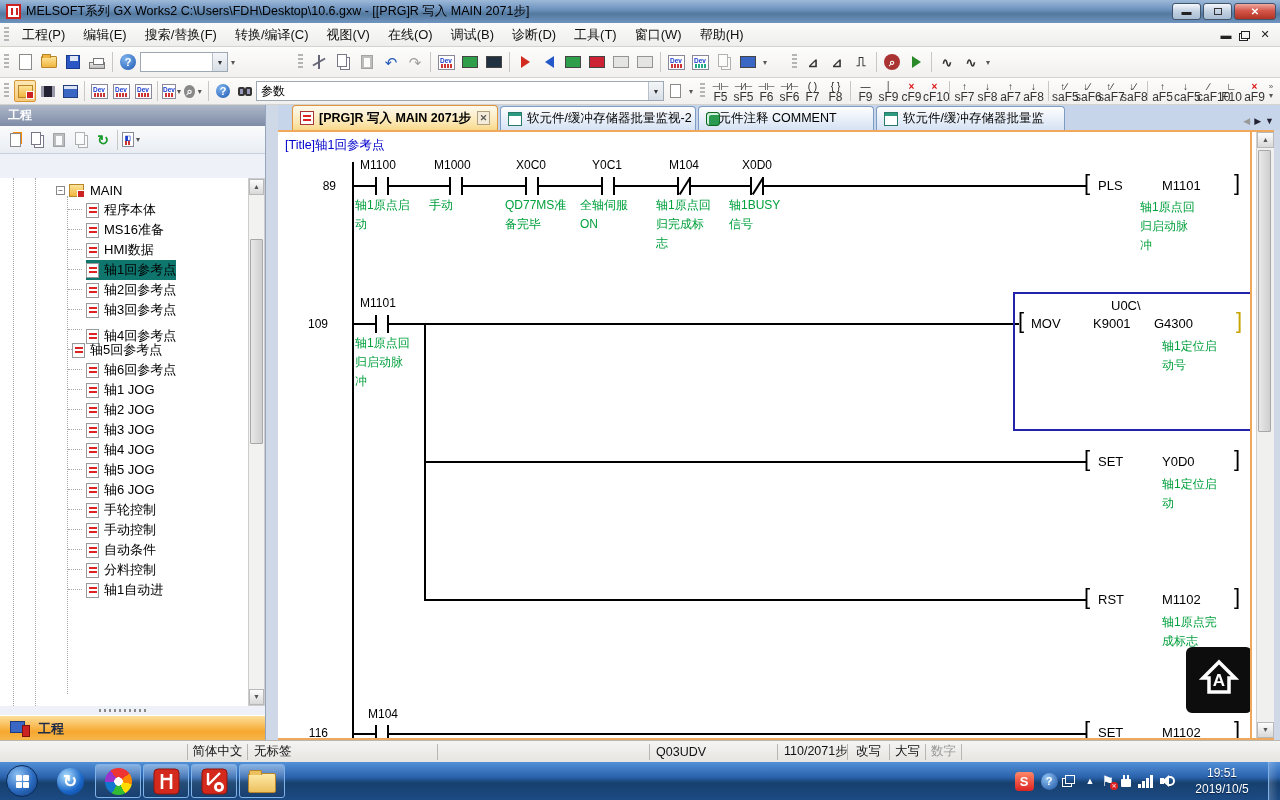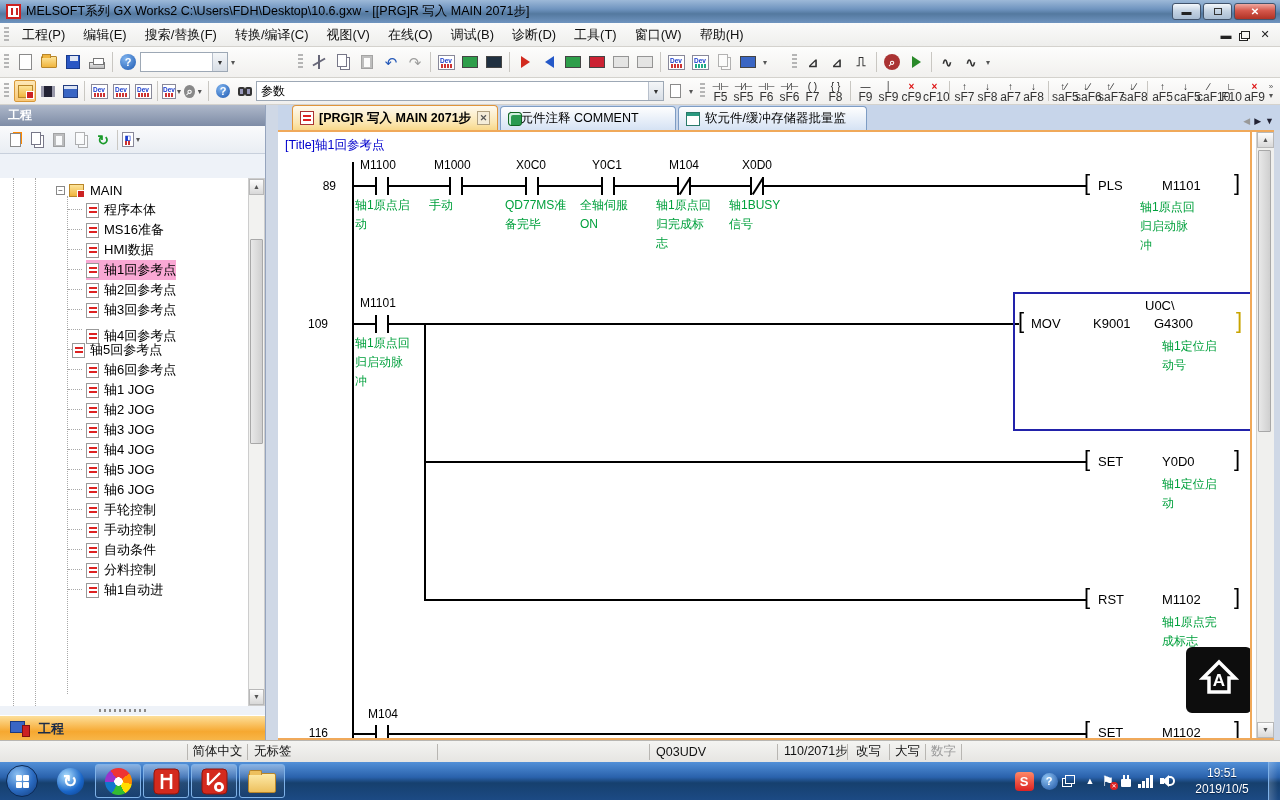--- a/index.html
+++ b/index.html
@@ -84,21 +84,21 @@
   #nav-head .sp { margin-left:auto; display:flex; gap:6px; padding-right:6px; color:#334; }
   #proj-head { height:21px; background:linear-gradient(#aeb8ca,#7e8ca6); color:#fff; font-weight:bold; font-size:12px; display:flex; align-items:center; padding-left:8px; }
   #nav-tools { height:28px; background:linear-gradient(#fafbfc,#e9edf3); border-bottom:1px solid #c8d0dc; display:flex; align-items:center; padding-left:4px; }
   #tree { position:absolute; left:0; top:73px; width:248px; height:528px; background:#fff; overflow:hidden; }
   .guide { position:absolute; width:0; border-left:1px dotted #a8a8a8; top:0; bottom:0; }
   .trow { position:absolute; left:0; height:20px; display:flex; align-items:center; font-size:13px; color:#000; white-space:nowrap; }
   .texp { width:9px; height:9px; border:1px solid #888; background:#fff; font-size:8px; line-height:7px; text-align:center; margin-right:4px; color:#333; }
   .ficon { width:13px; height:15px; background:#fff; border:1px solid #999; margin-right:5px; position:relative; flex:none; }
   .ficon:before { content:""; position:absolute; left:2px; top:3px; width:8px; height:2px; background:#d22; box-shadow:0 4px 0 #d22; }
   .stub { position:absolute; width:14px; border-top:1px dotted #a8a8a8; }
-  .sel-row { background:#f9a8d4; }
+  .sel-row { background:#0f766e; }
   
   .sbar { position:absolute; background:#f2f2f0; border:1px solid #cdcdcd; }
   .sb-btn { position:absolute; left:0; width:100%; height:16px; background:linear-gradient(#fdfdfd,#d8d8d8); border:1px solid #b8b8b8; color:#555; font-size:7px; text-align:center; line-height:14px; }
   .sb-thumb { position:absolute; left:1px; width:13px; background:linear-gradient(90deg,#e8e8e8,#cfcfcf); border:1px solid #a8a8a8; border-radius:1px; }
   #nav-split { position:absolute; left:0; top:601px; width:248px; height:9px; display:flex; align-items:center; justify-content:center; }
   #nav-split i { width:50px; height:3px; background:repeating-linear-gradient(90deg,#8a8a8a 0 2px,transparent 2px 5px); }
   .navbtn { position:absolute; left:0; width:265px; height:28px; display:flex; align-items:center; padding-left:10px; font-size:13px; font-weight:bold; color:#1c2c48;
     background:linear-gradient(#dfe3ec,#aab3c6); border-top:1px solid #fff; border-bottom:1px solid #8d95a8; }
   .navbtn.active { background:linear-gradient(#fddf9a,#f6a830 60%,#f8b94e); border-bottom:1px solid #c87f18; }
   .nbicon { width:20px; height:16px; margin-right:8px; position:relative; }
@@ -640,20 +640,24 @@
   </div>
 
 </div>
 
 <div id="tabbar" class="abs">
   <span class="tab active" style="width:206px">
     <span class="tabico lad"></span>
     <span>[PRG]R 写入 MAIN 2071步</span>
     <span class="tclose">✕</span>
   </span>
+  <span class="tab" style="width:196px">
+    <span class="tabico grid"></span>
+    <span>软元件/缓冲存储器批量监视-2</span>
+  </span>
   <span class="tab" style="width:176px">
     <span class="tabico cmt"></span>
     <span>软元件注释 COMMENT</span>
   </span>
   <span class="tab" style="width:189px">
     <span class="tabico grid"></span>
     <span>软元件/缓冲存储器批量监</span>
   </span>
   <span id="tab-arrows">
     <span style="color:#999">◀</span>
@@ -709,21 +713,21 @@
     <span class="stepno" style="left:10px; top:185px">109</span>
     <span class="hl" style="left:74px; top:191px; width:667px"></span>
     <span class="dev" style="left:82px; top:164px">M1101</span>
     <span class="contact" style="left:97px; top:183px"></span>
     <span class="cmt" style="left:77px; top:202px; width:80px">轴1原点回
 归启动脉
 冲</span>
     <span class="vl" style="left:146px; top:191px; height:278px"></span>
 
     <div id="movbox"></div>
-    <span class="instr" style="left:867px; top:166px">U0C\</span>
+    <span class="instr" style="left:833px; top:166px">U0C\</span>
     <span class="brk" style="left:740px; top:179px">[</span>
     <span class="instr" style="left:753px; top:184px">MOV</span>
     <span class="instr" style="left:815px; top:184px">K9001</span>
     <span class="instr" style="left:876px; top:184px">G4300</span>
     <span class="brk" style="left:958px; top:179px; color:#c8a400">]</span>
     <span class="cmt" style="left:884px; top:205px; width:80px">轴1定位启
 动号</span>
 
     <span class="hl" style="left:146px; top:329px; width:662px"></span>
     <span class="brk" style="left:806px; top:317px">[</span>

